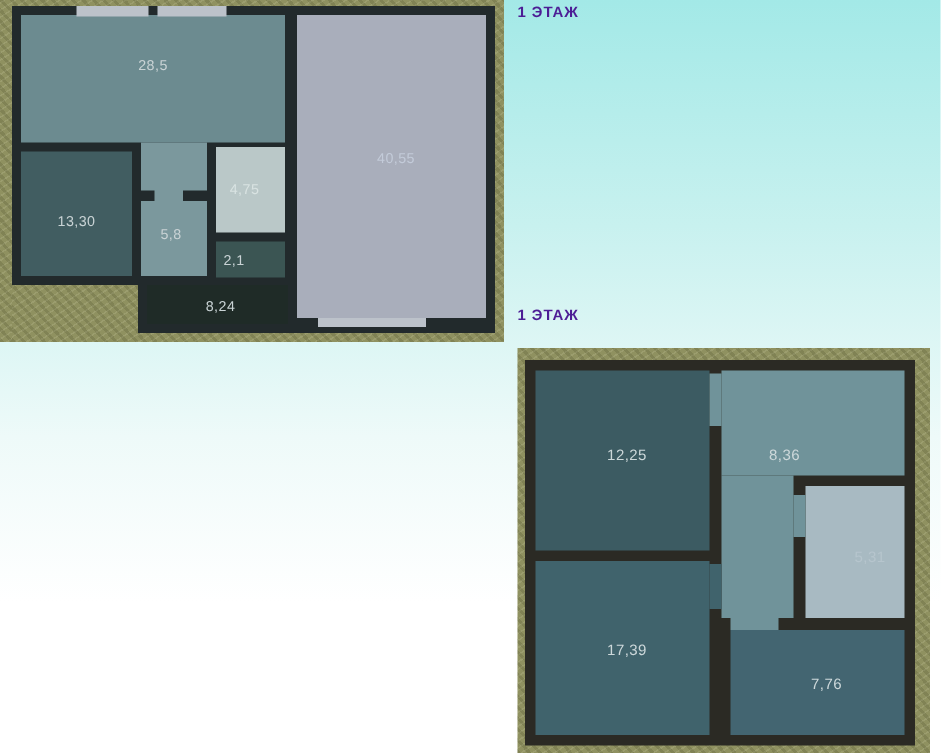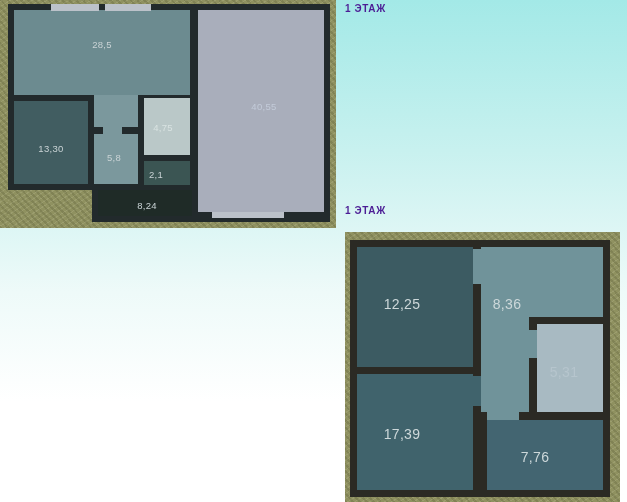--- a/index.html
+++ b/index.html
@@ -15,21 +15,21 @@
     background-image:
       repeating-linear-gradient(47deg, rgba(52,54,24,.16) 0 2px, rgba(0,0,0,0) 2px 5px),
       repeating-linear-gradient(-33deg, rgba(246,246,214,.12) 0 1px, rgba(0,0,0,0) 1px 4px);
   }
   .abs{position:absolute;}
   .room{position:absolute;}
   .lbl{
     position:absolute;transform:translate(-50%,-50%);
     color:#c9d3d5;font-size:9.5px;letter-spacing:.3px;white-space:nowrap;
   }
-  .lbl2{font-size:14px;color:#cdd8da;}
+  .lbl2{font-size:10px;color:#cdd8da;margin-left:16px;}
   .lbl-soft{color:#d9e3e2;}
   .lbl-fade{color:#c3cbd9;}
   .lbl-faint{color:#b6c5cd;}
   .title{
     position:absolute;font-weight:bold;font-size:10px;letter-spacing:.6px;
     color:#4c1d95;
   }
   
   .f1-walls{left:8px;top:4px;width:322px;height:218px;background:#222a2c;position:absolute;}
   .f2-walls{left:5px;top:8px;width:260px;height:257px;background:#2b2a24;position:absolute;}

